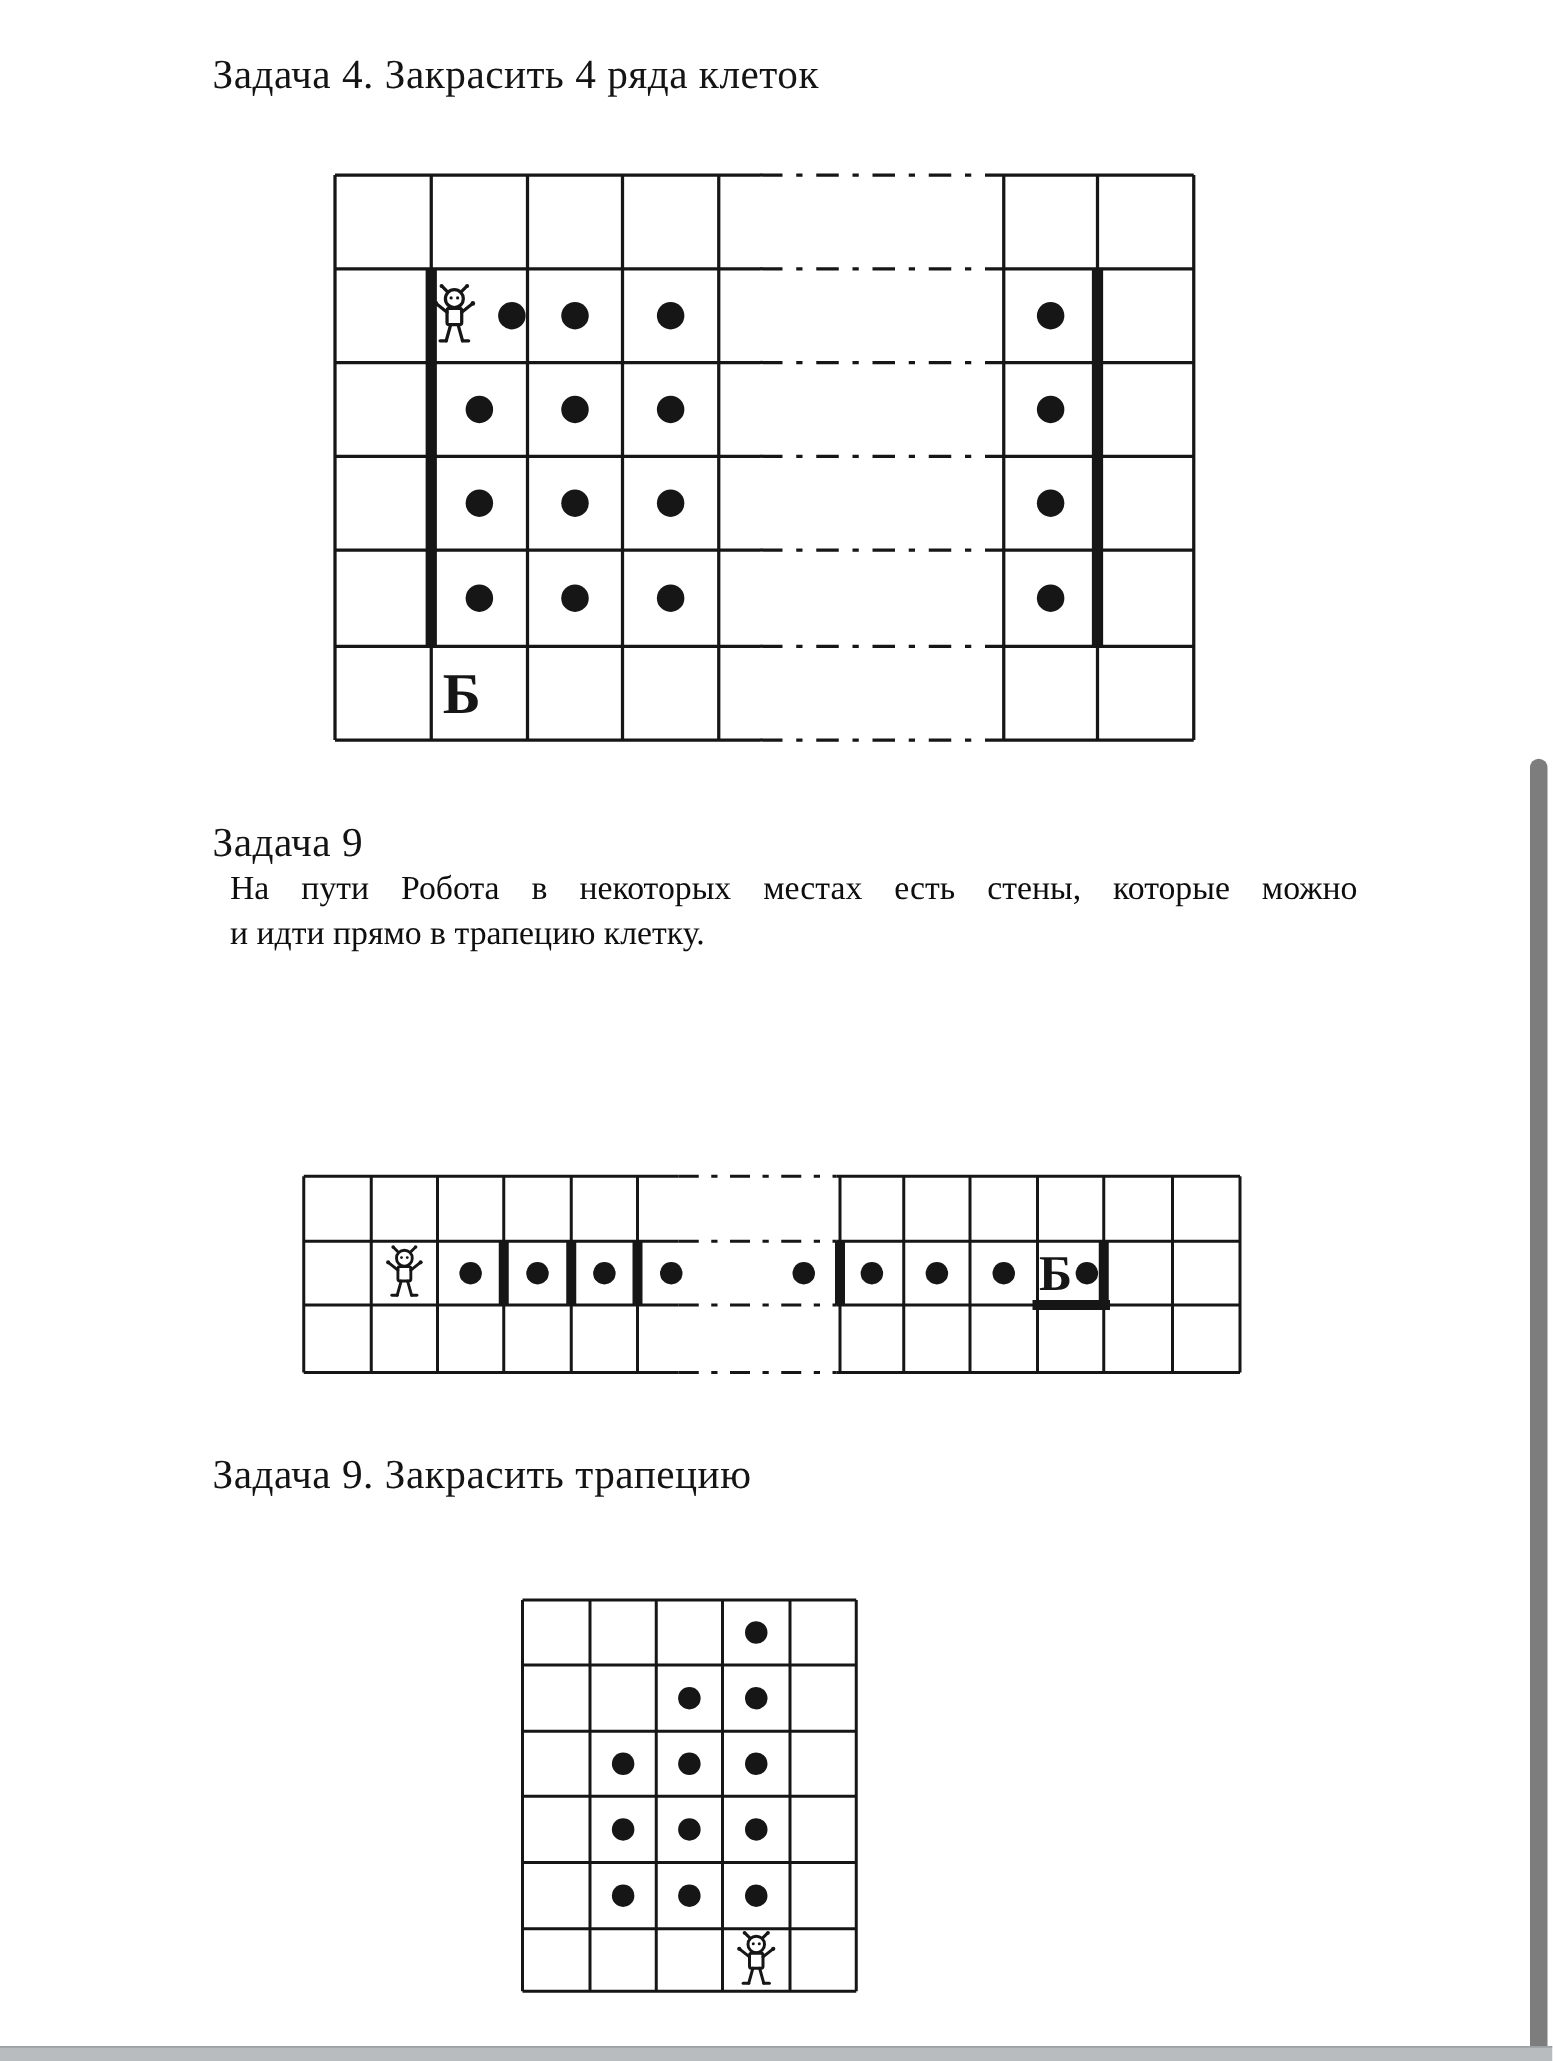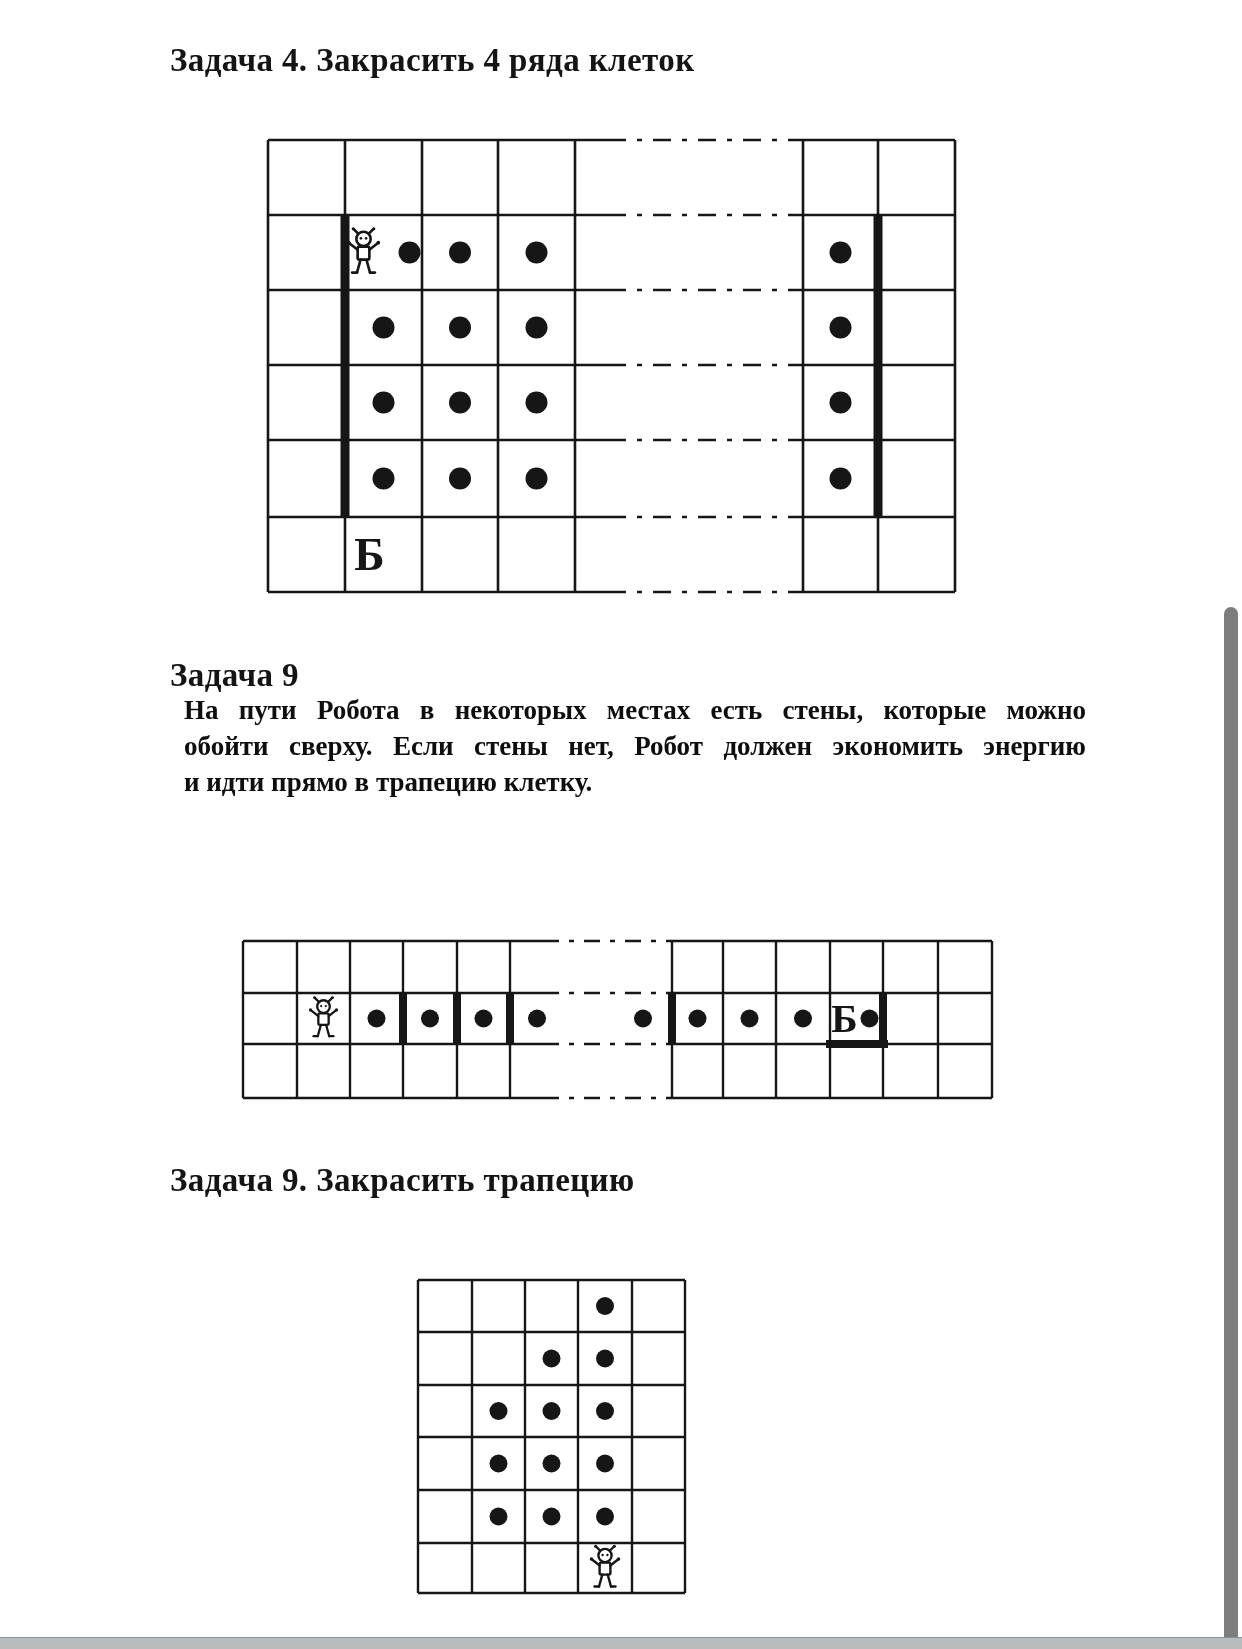--- a/index.html
+++ b/index.html
@@ -1,19 +1,19 @@
 <!DOCTYPE html>
 <html><head>
 <meta charset="utf-8">
 <style>
   html,body{margin:0;padding:0;}
   body{width:1242px;height:1649px;background:#ffffff;font-family:"Liberation Serif", serif;}
   .page{position:relative;width:1242px;height:1649px;background:#ffffff;overflow:hidden;}
-  .heading{position:absolute;margin:0;font-weight:700;font-size:33px;line-height:38px;color:#141414;letter-spacing:0.4px;white-space:nowrap;}
-  .para{position:absolute;left:184px;top:692px;width:902px;color:#0e0e0e;font-weight:700;font-size:27px;}
+  .heading{position:absolute;margin:0;font-weight:400;font-size:33px;line-height:38px;color:#141414;letter-spacing:0.4px;white-space:nowrap;}
+  .para{position:absolute;left:184px;top:692px;width:902px;color:#0e0e0e;font-weight:400;font-size:27px;}
   .pline{display:block;height:36px;line-height:36px;}
   .pline.just{text-align:justify;text-align-last:justify;}
   .gridsvg{position:absolute;overflow:visible;}
   .scroll-thumb{position:absolute;border-radius:8px 8px 0 0;}
   .bottom-bar{position:absolute;left:0;width:1242px;box-sizing:border-box;}
 </style>
 </head>
 <body>
 
 <div class="page">
@@ -87,21 +87,20 @@
         <line x1="22.7" y1="29.6" x2="26" y2="41.5" stroke="#161616" stroke-width="2.4" stroke-linecap="round"></line>
         <line x1="14" y1="41.5" x2="9.5" y2="41.5" stroke="#161616" stroke-width="2.4" stroke-linecap="round"></line>
         <line x1="26" y1="41.5" x2="30.5" y2="41.5" stroke="#161616" stroke-width="2.4" stroke-linecap="round"></line>
       </g>
     </svg>
 
   <h2 class="heading" style="left:170px;top:656px;">Задача 9</h2>
 
   <div class="para">
     <span class="pline just">На пути Робота в некоторых местах есть стены, которые можно</span>
-    <span class="pline just">обойти сверху. Если стены нет, Робот должен экономить энергию</span>
     <span class="pline">и идти прямо в трапецию клетку.</span>
   </div>
 
   <svg class="gridsvg" id="grid-task5" viewBox="0 0 749 157" width="749" height="157" style="left: 243px; top: 941px;">
       <line x1="0" y1="0" x2="300" y2="0" stroke="#161616" stroke-width="2.4"></line>
       <line x1="300" y1="0" x2="426" y2="0" stroke="#161616" stroke-width="2.4" stroke-dasharray="16 10 5 10"></line>
       <line x1="426" y1="0" x2="749" y2="0" stroke="#161616" stroke-width="2.4"></line>
       <line x1="0" y1="52" x2="300" y2="52" stroke="#161616" stroke-width="2.4"></line>
       <line x1="300" y1="52" x2="426" y2="52" stroke="#161616" stroke-width="2.4" stroke-dasharray="16 10 5 10"></line>
       <line x1="426" y1="52" x2="749" y2="52" stroke="#161616" stroke-width="2.4"></line>

